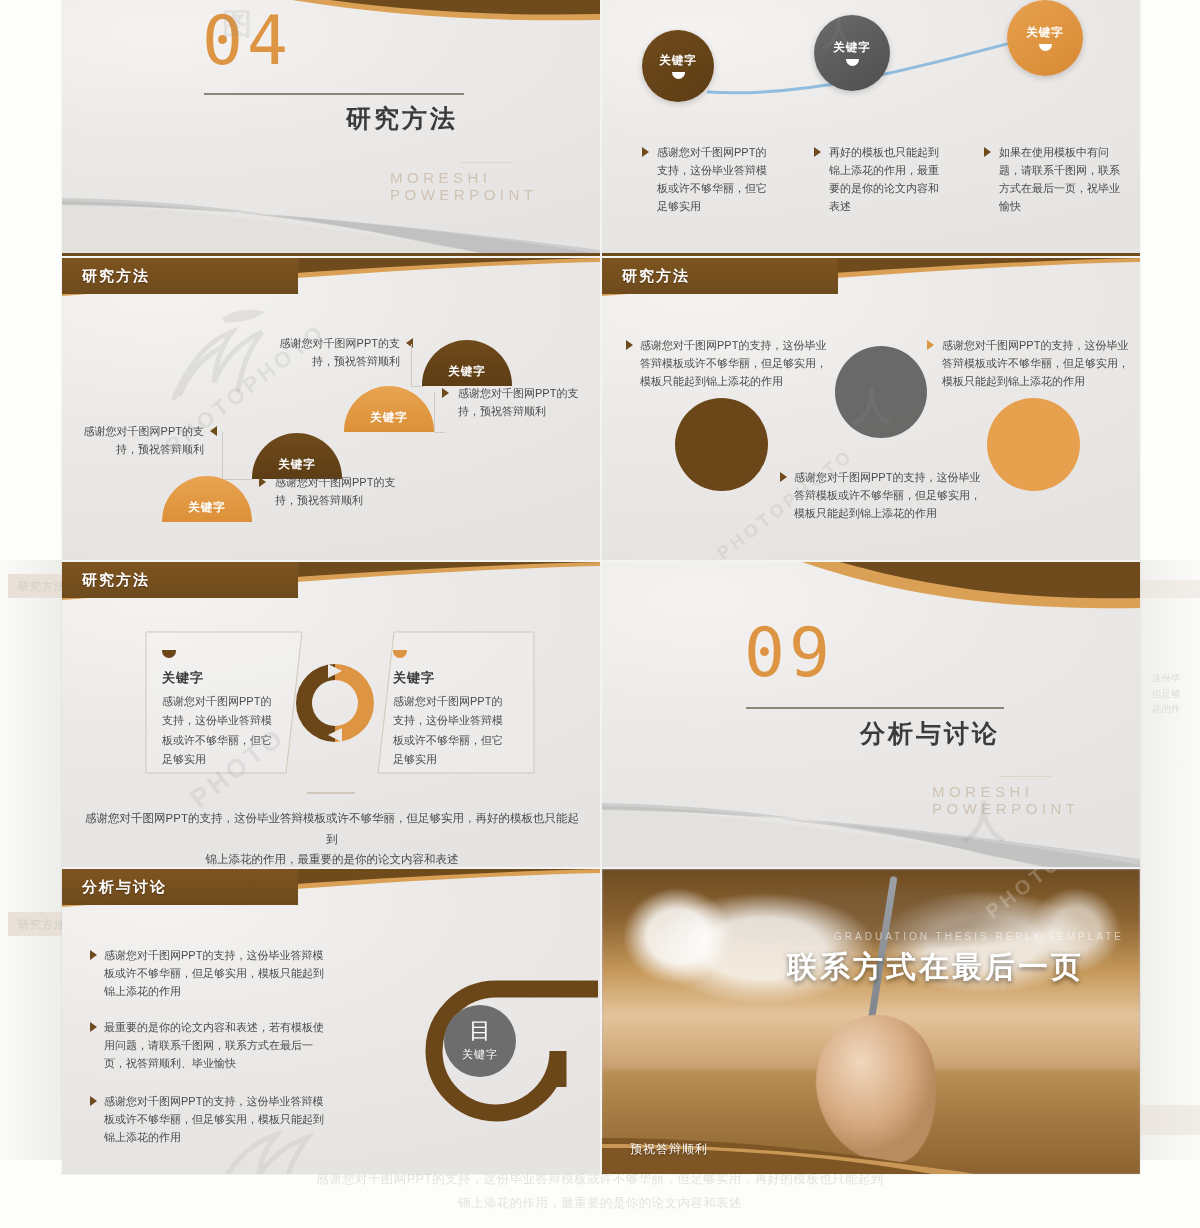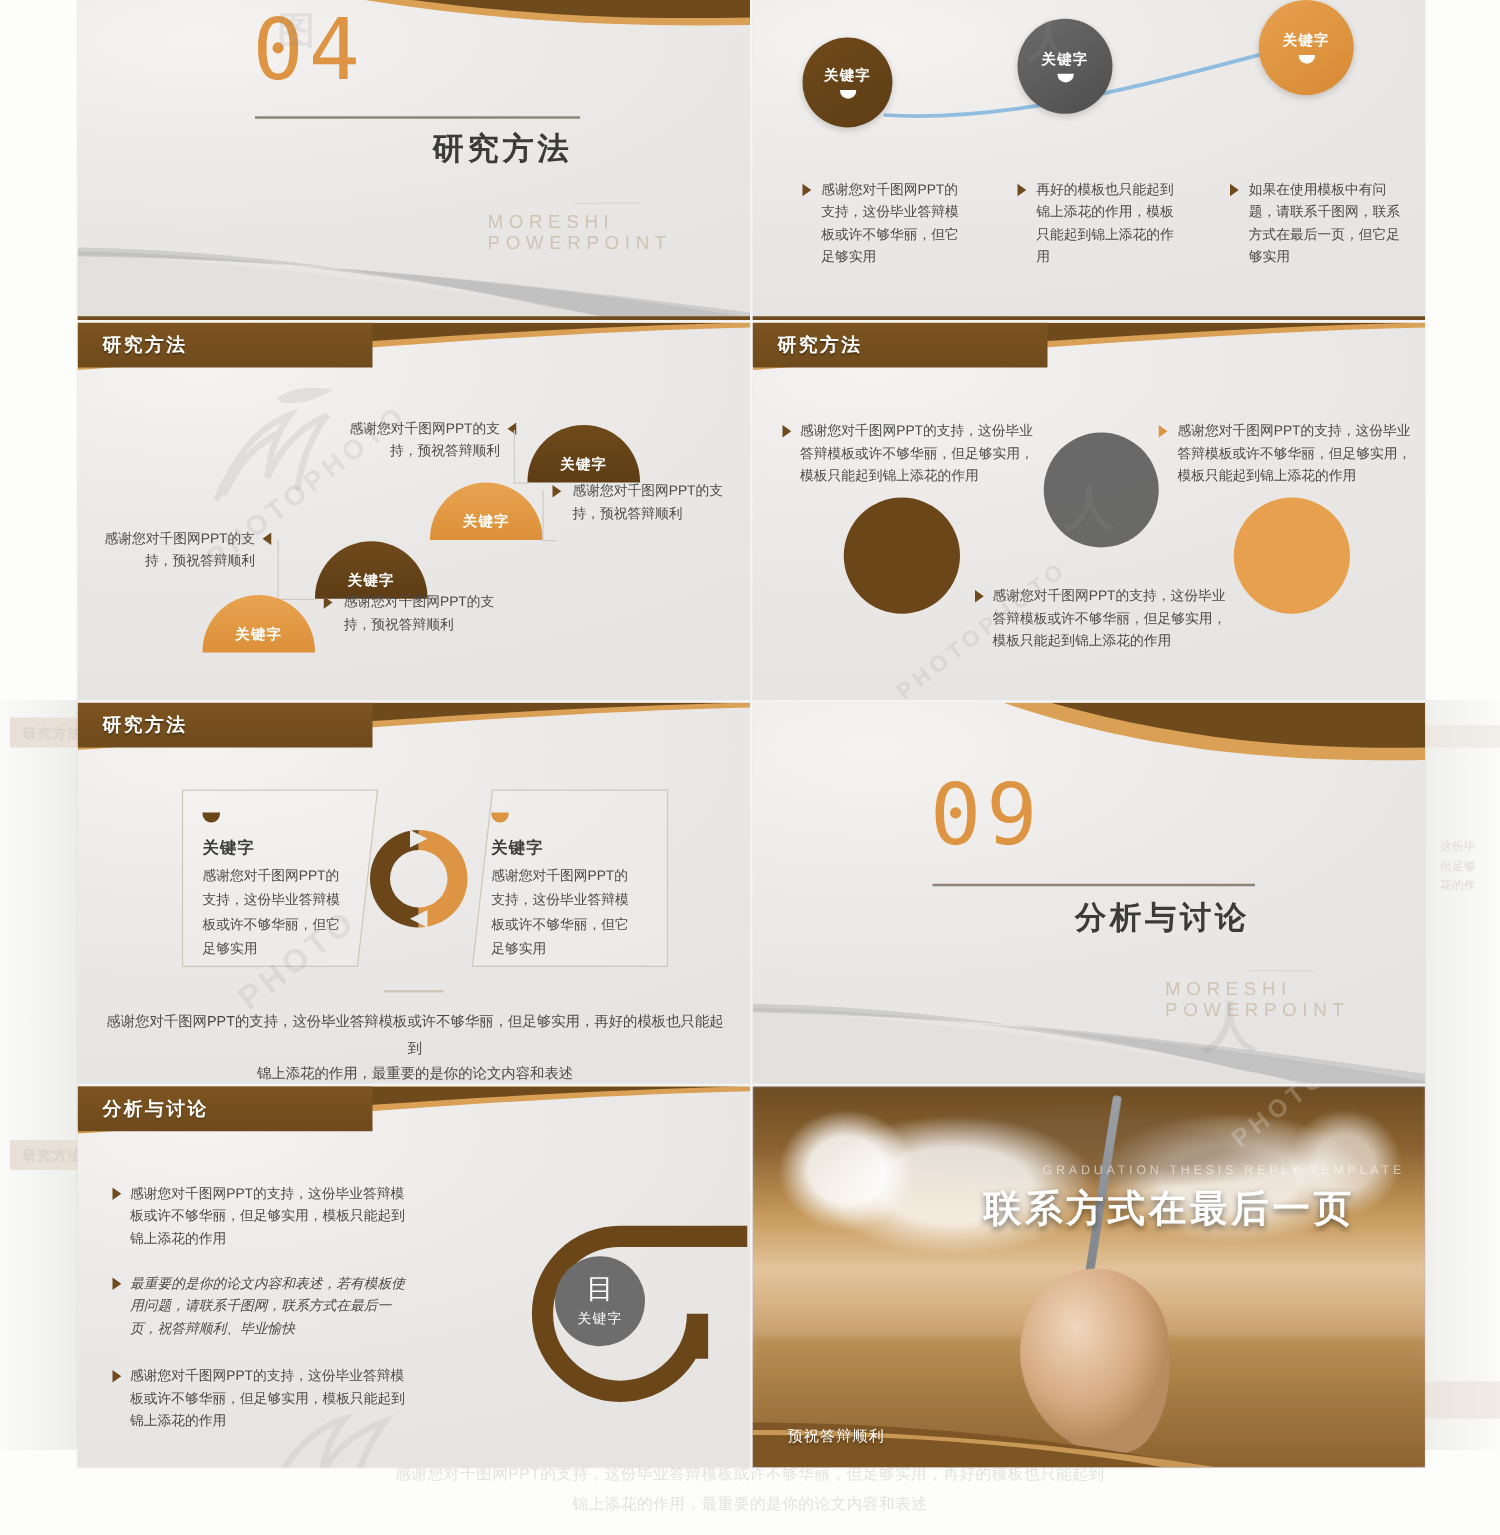--- a/index.html
+++ b/index.html
@@ -207,24 +207,24 @@
       </div>
       <div class="circ c-orange" style="left:405px;top:0px;width:76px;height:76px;">
         <span class="k">关键字</span>
         <span class="cup"></span>
       </div>
 
       <div class="blt" style="left:40px;top:147px;"></div>
       <div class="ptxt" style="left:55px;top:143px;width:118px;">感谢您对千图网PPT的支持，这份毕业答辩模板或许不够华丽，但它足够实用</div>
 
       <div class="blt" style="left:212px;top:147px;"></div>
-      <div class="ptxt" style="left:227px;top:143px;width:118px;">再好的模板也只能起到锦上添花的作用，模板只能起到锦上添花的作用</div>
+      <div class="ptxt" style="left:227px;top:143px;width:118px;">再好的模板也只能起到锦上添花的作用，最重要的是你的论文内容和表述</div>
 
       <div class="blt" style="left:382px;top:147px;"></div>
-      <div class="ptxt" style="left:397px;top:143px;width:122px;">如果在使用模板中有问题，请联系千图网，联系方式在最后一页，但它足够实用</div>
+      <div class="ptxt" style="left:397px;top:143px;width:122px;">如果在使用模板中有问题，请联系千图网，联系方式在最后一页，祝毕业愉快</div>
 
       <div style="position:absolute;left:0;bottom:0;width:100%;height:3px;background:#6e4a1c;"></div>
       <div class="wm" style="left:220px;top:10px;font-size:34px;">人</div>
     </div>
   </div>
 
   <div class="row">
 
     <div class="slide s-half h-302">
       <div class="paper"></div>
@@ -383,21 +383,21 @@
           <path d="M0,0 L538,0 L538,0 C360,4 160,20 0,32 Z" fill="#6e4a1c"></path>
         </svg>
         <div class="hdr-block"></div>
         <div class="hdr-label">分析与讨论</div>
       </div>
 
       <div class="blt" style="left:28px;top:81px;"></div>
       <div class="ptxt" style="left:42px;top:77px;width:225px;">感谢您对千图网PPT的支持，这份毕业答辩模板或许不够华丽，但足够实用，模板只能起到锦上添花的作用</div>
 
       <div class="blt" style="left:28px;top:153px;"></div>
-      <div class="ptxt" style="left:42px;top:149px;width:225px;font-style:italic;">最重要的是你的论文内容和表述，若有模板使用问题，请联系千图网，联系方式在最后一页，祝答辩顺利、毕业愉快</div>
+      <div class="ptxt" style="left:42px;top:149px;width:225px;">最重要的是你的论文内容和表述，若有模板使用问题，请联系千图网，联系方式在最后一页，祝答辩顺利、毕业愉快</div>
 
       <div class="blt" style="left:28px;top:227px;"></div>
       <div class="ptxt" style="left:42px;top:223px;width:225px;">感谢您对千图网PPT的支持，这份毕业答辩模板或许不够华丽，但足够实用，模板只能起到锦上添花的作用</div>
 
       <svg style="position:absolute;left:306px;top:92px;" width="230" height="180" viewBox="0 0 230 180">
         <path d="M230,28 L128,28 A62,62 0 1,0 190,90 L190,126" stroke="#6b4619" stroke-width="17" fill="none" stroke-linecap="butt"></path>
       </svg>
       <div class="spiral-core" style="left:382px;top:136px;width:72px;height:72px;">
         <span class="ico">目</span>
         <span class="k">关键字</span>

